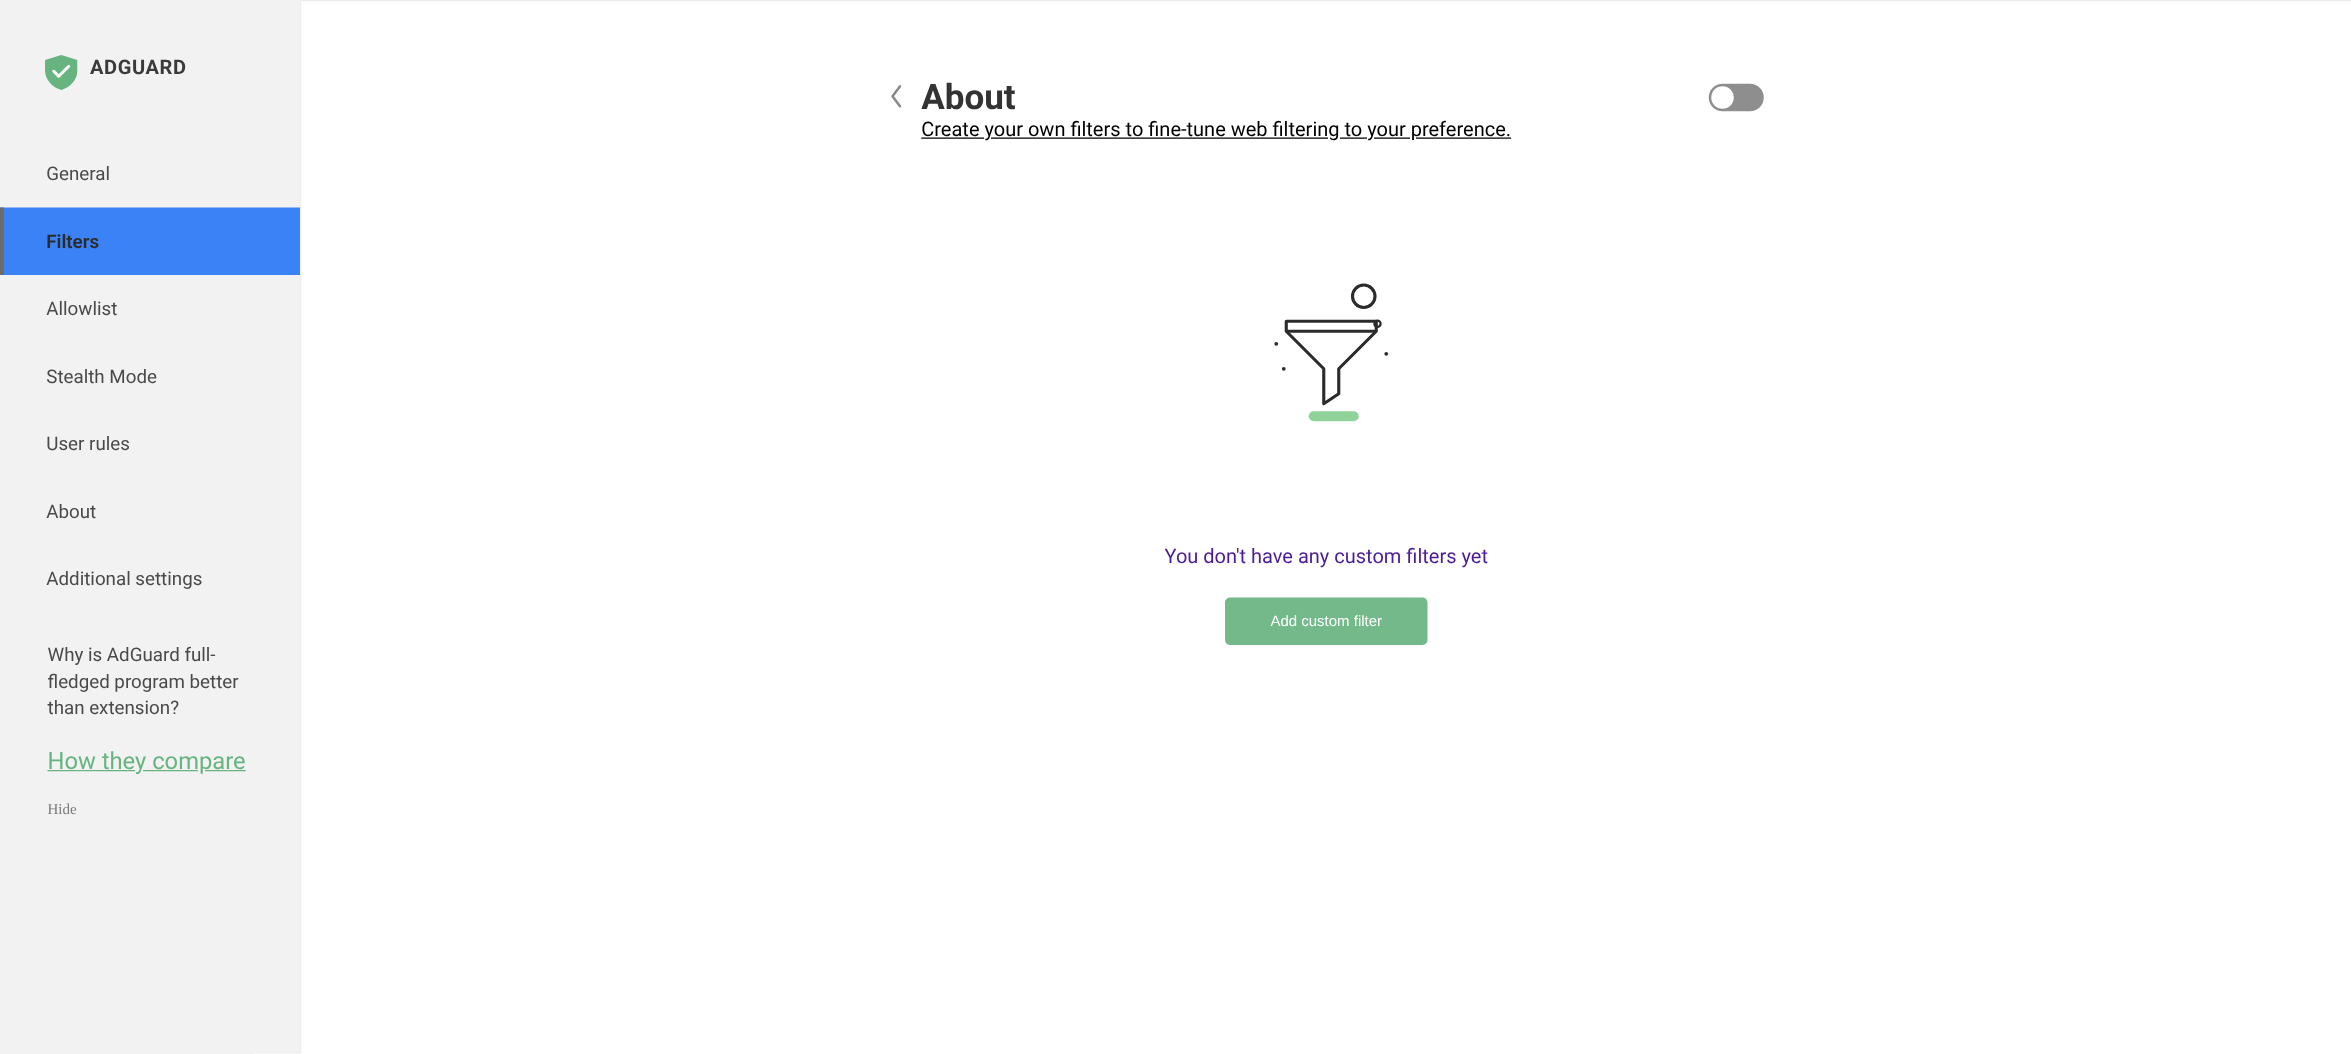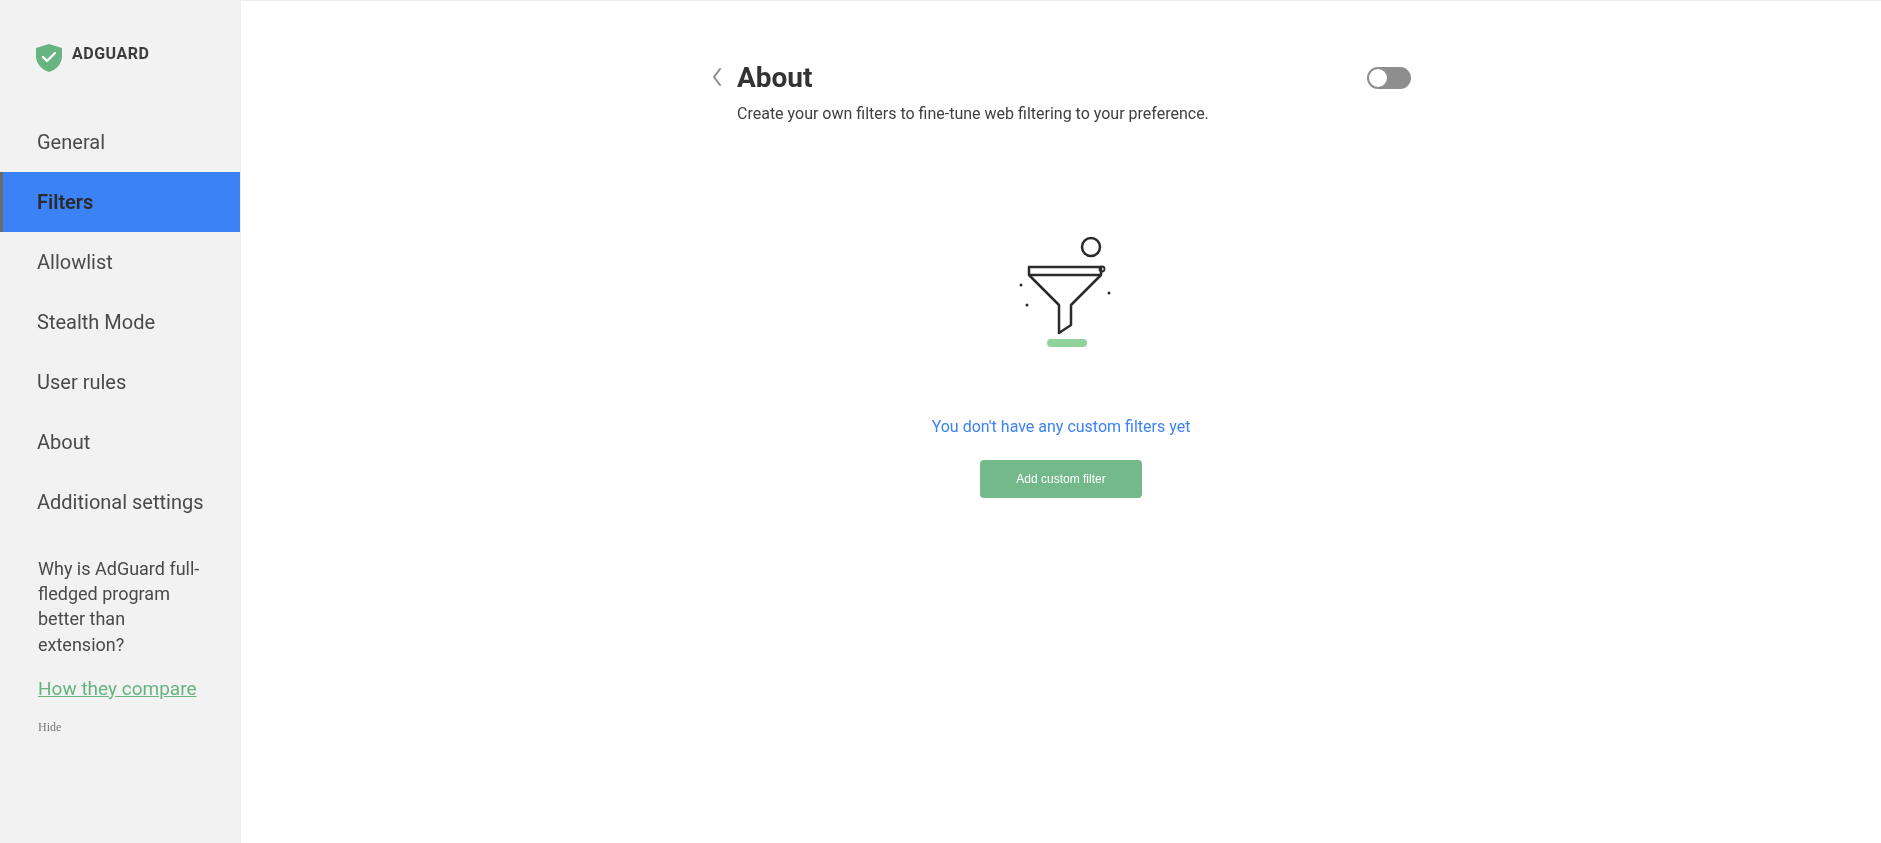--- a/index.html
+++ b/index.html
@@ -28,34 +28,34 @@
   .logo-text {
     font-weight: 700;
     font-size: 16px;
     letter-spacing: 0.5px;
     color: #3b3b3b;
     margin-left: 10px;
   }
   .nav { display:flex; flex-direction:column; }
   .nav-item {
     padding: 18px 34px;
-    font-size: 20px;
+    font-size: 15px;
     color: #4a4a4a;
     cursor: pointer;
     border-left: 3px solid transparent;
   }
   .nav-item.active {
     background: #3b82f6;
     font-weight: 600;
     color: #2b2b2b;
     border-left: 3px solid #6b6b6b;
   }
   .promo {
     padding: 24px 34px 10px 38px;
-    font-size: 18px;
+    font-size: 15px;
     color: #4a4a4a;
     line-height: 1.4;
   }
   .promo-link {
     padding: 10px 34px 10px 38px;
     font-size: 19px;
     color: #68b481;
     text-decoration: underline;
     cursor: pointer;
   }
@@ -92,22 +92,23 @@
     margin-top: 6px;
     cursor: pointer;
   }
   .page-title {
     font-size: 28px;
     font-weight: 700;
     color: #333;
   }
   .page-desc {
     font-size: 16px;
-    color: #404040;
-    margin-top: 10px;
+    color: #000000;
+    margin-top: 0;
+    text-decoration: underline;
   }
   .toggle {
     width: 44px;
     height: 22px;
     background: #8e8e8e;
     border-radius: 11px;
     position: relative;
     cursor: pointer;
     margin-top: 6px;
     flex-shrink: 0;
@@ -123,22 +124,22 @@
   }
   .empty-state {
     margin-top: 110px;
     display: flex;
     flex-direction: column;
     align-items: center;
   }
   .funnel-svg { display:block; }
   .empty-text {
     font-size: 16px;
-    color: #3b82f6;
-    margin-top: 64px;
+    color: #4c1d95;
+    margin-top: 92px;
   }
   .add-btn {
     margin-top: 24px;
     background: #73b98a;
     color: #fff;
     border: none;
     padding: 12px 36px;
     font-size: 12px;
     border-radius: 4px;
     cursor: pointer;

